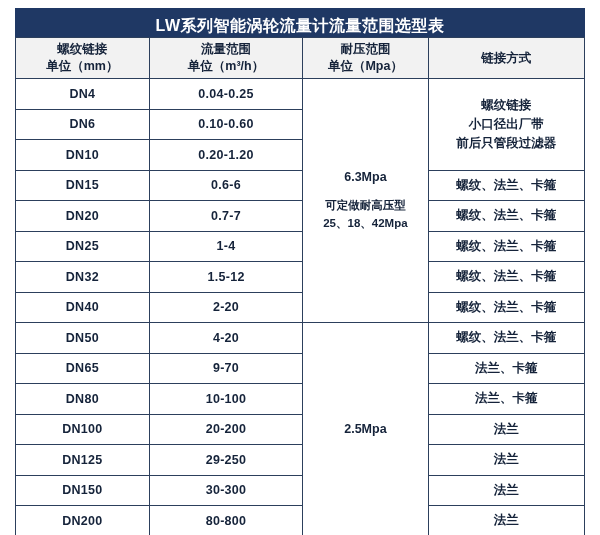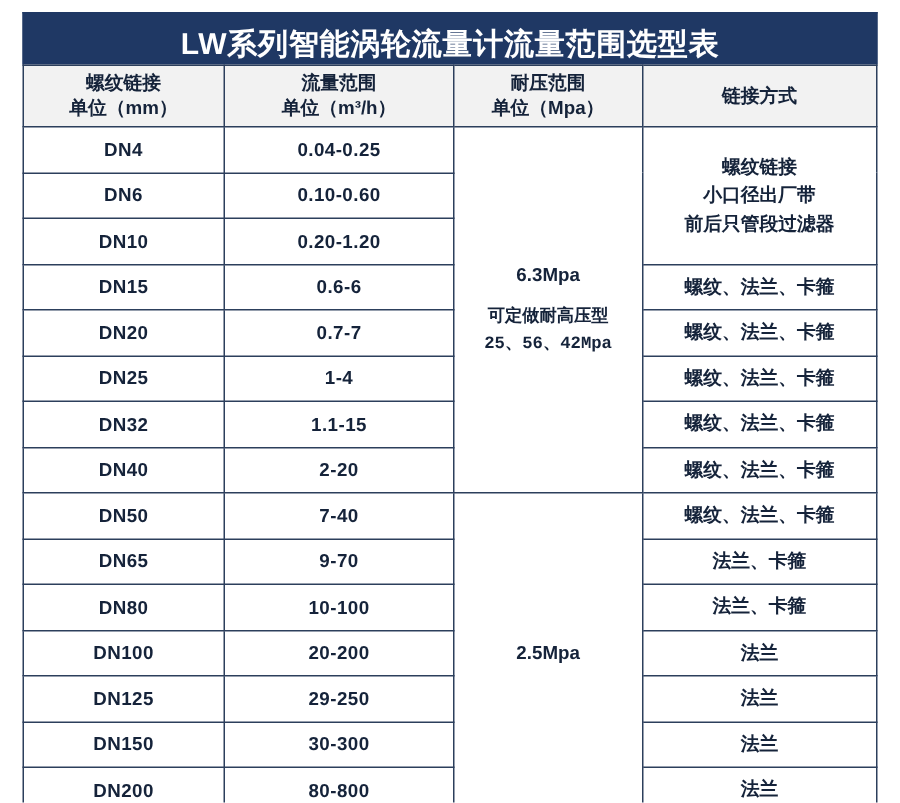--- a/index.html
+++ b/index.html
@@ -15,21 +15,21 @@
   }
   .sheet {
     width: 570px;
     margin: 8px auto 0 auto;
     position: relative;
   }
   .title-bar {
     background: #1f3864;
     color: #ffffff;
     text-align: center;
-    font-size: 20px;
+    font-size: 16px;
     font-weight: bold;
     letter-spacing: 0.5px;
     padding: 7px 0 0 0;
     border: 1px solid #1f3864;
     border-bottom: none;
   }
   table.spec {
     border-collapse: collapse;
     width: 100%;
     table-layout: fixed;
@@ -71,21 +71,20 @@
   }
   td.press {
     font-weight: bold;
     font-size: 12.5px;
     line-height: 1.55;
   }
   td.press .small {
     display: block;
     font-size: 11.5px;
     font-weight: bold;
-    font-family: Liberation Mono, monospace;
   }
   td.press .gap {
     display: block;
     height: 10px;
   }
   td.link {
     font-weight: bold;
     font-size: 12.5px;
     line-height: 1.5;
   }
@@ -133,21 +132,21 @@
     </thead>
     <tbody>
 
       <tr>
         <td class="dn">DN4</td>
         <td class="range">0.04-0.25</td>
         <td class="press" rowspan="8">
           <span class="ml">6.3Mpa</span>
           <span class="gap"></span>
           <span class="small">可定做耐高压型</span>
-          <span class="small">25、56、42Mpa</span>
+          <span class="small">25、18、42Mpa</span>
         </td>
         <td class="link" rowspan="3">
           <span class="ml">螺纹链接</span>
           <span class="ml">小口径出厂带</span>
           <span class="ml">前后只管段过滤器</span>
         </td>
       </tr>
 
       <tr>
         <td class="dn">DN6</td>
@@ -172,33 +171,33 @@
       </tr>
 
       <tr>
         <td class="dn">DN25</td>
         <td class="range">1-4</td>
         <td class="link">螺纹、法兰、卡箍</td>
       </tr>
 
       <tr>
         <td class="dn">DN32</td>
-        <td class="range">1.1-15</td>
+        <td class="range">1.5-12</td>
         <td class="link">螺纹、法兰、卡箍</td>
       </tr>
 
       <tr>
         <td class="dn">DN40</td>
         <td class="range">2-20</td>
         <td class="link">螺纹、法兰、卡箍</td>
       </tr>
 
       <tr>
         <td class="dn">DN50</td>
-        <td class="range">7-40</td>
+        <td class="range">4-20</td>
         <td class="press" rowspan="7">
           <span class="ml">2.5Mpa</span>
         </td>
         <td class="link">螺纹、法兰、卡箍</td>
       </tr>
 
       <tr>
         <td class="dn">DN65</td>
         <td class="range">9-70</td>
         <td class="link">法兰、卡箍</td>

